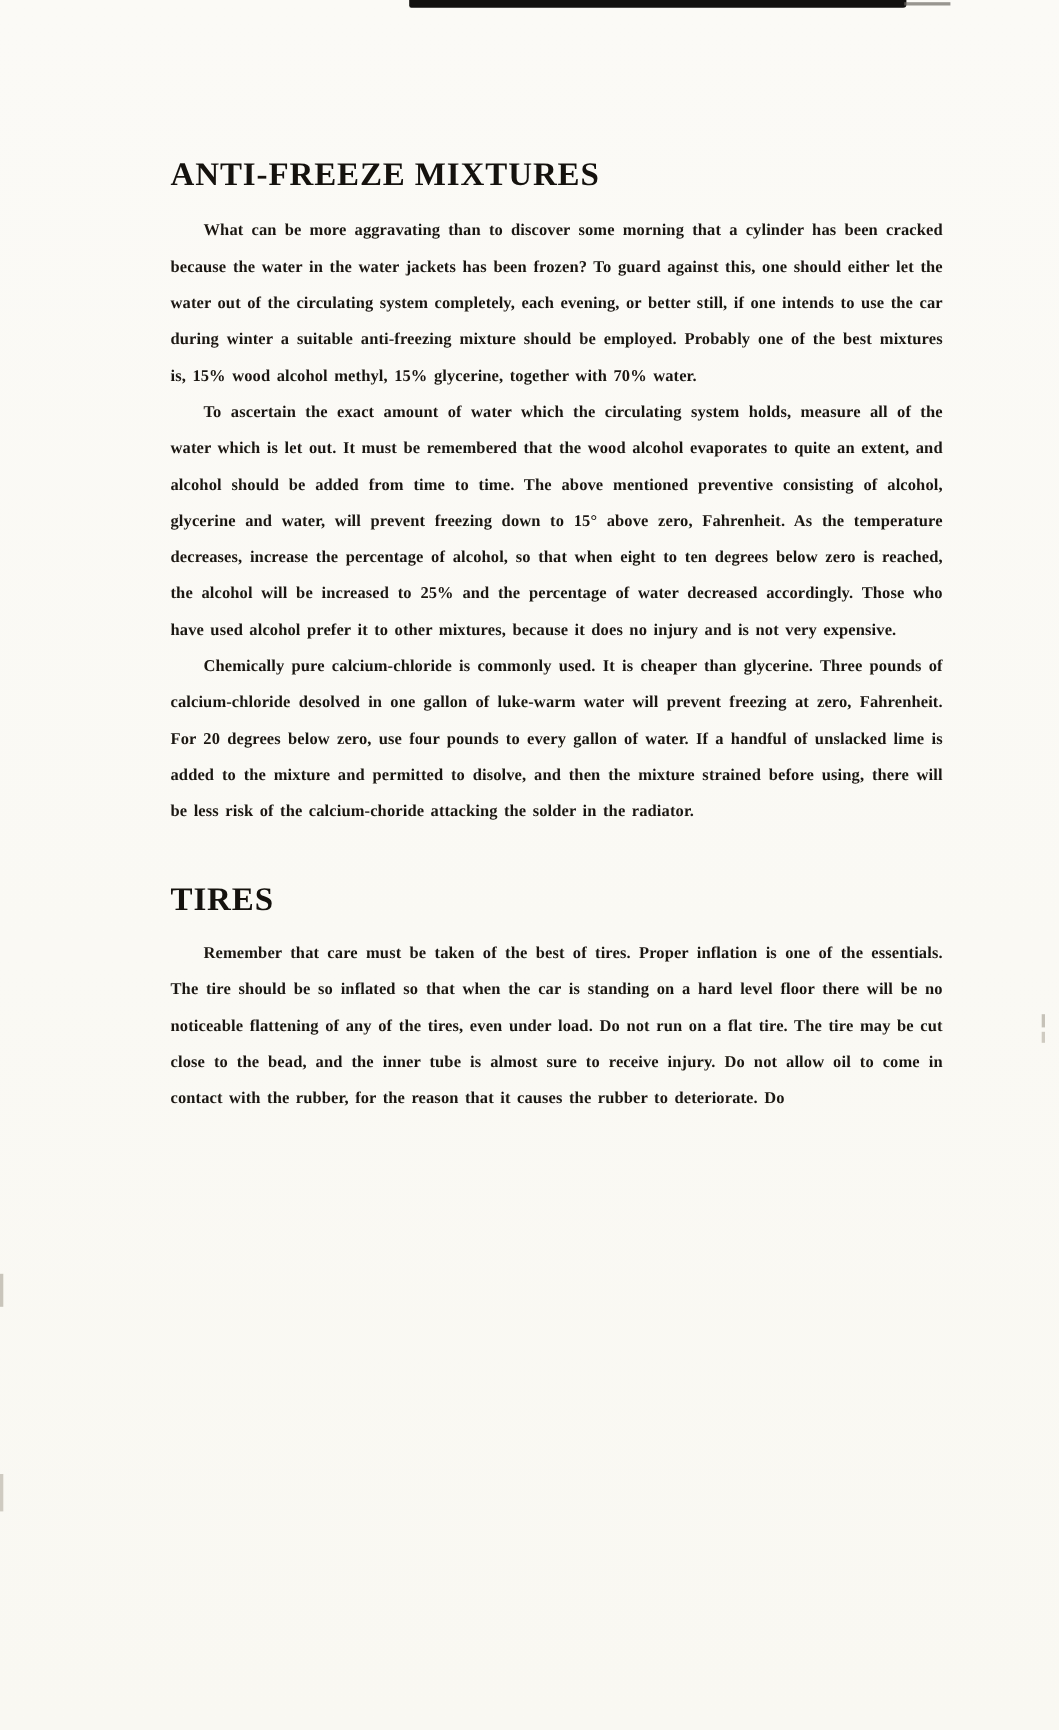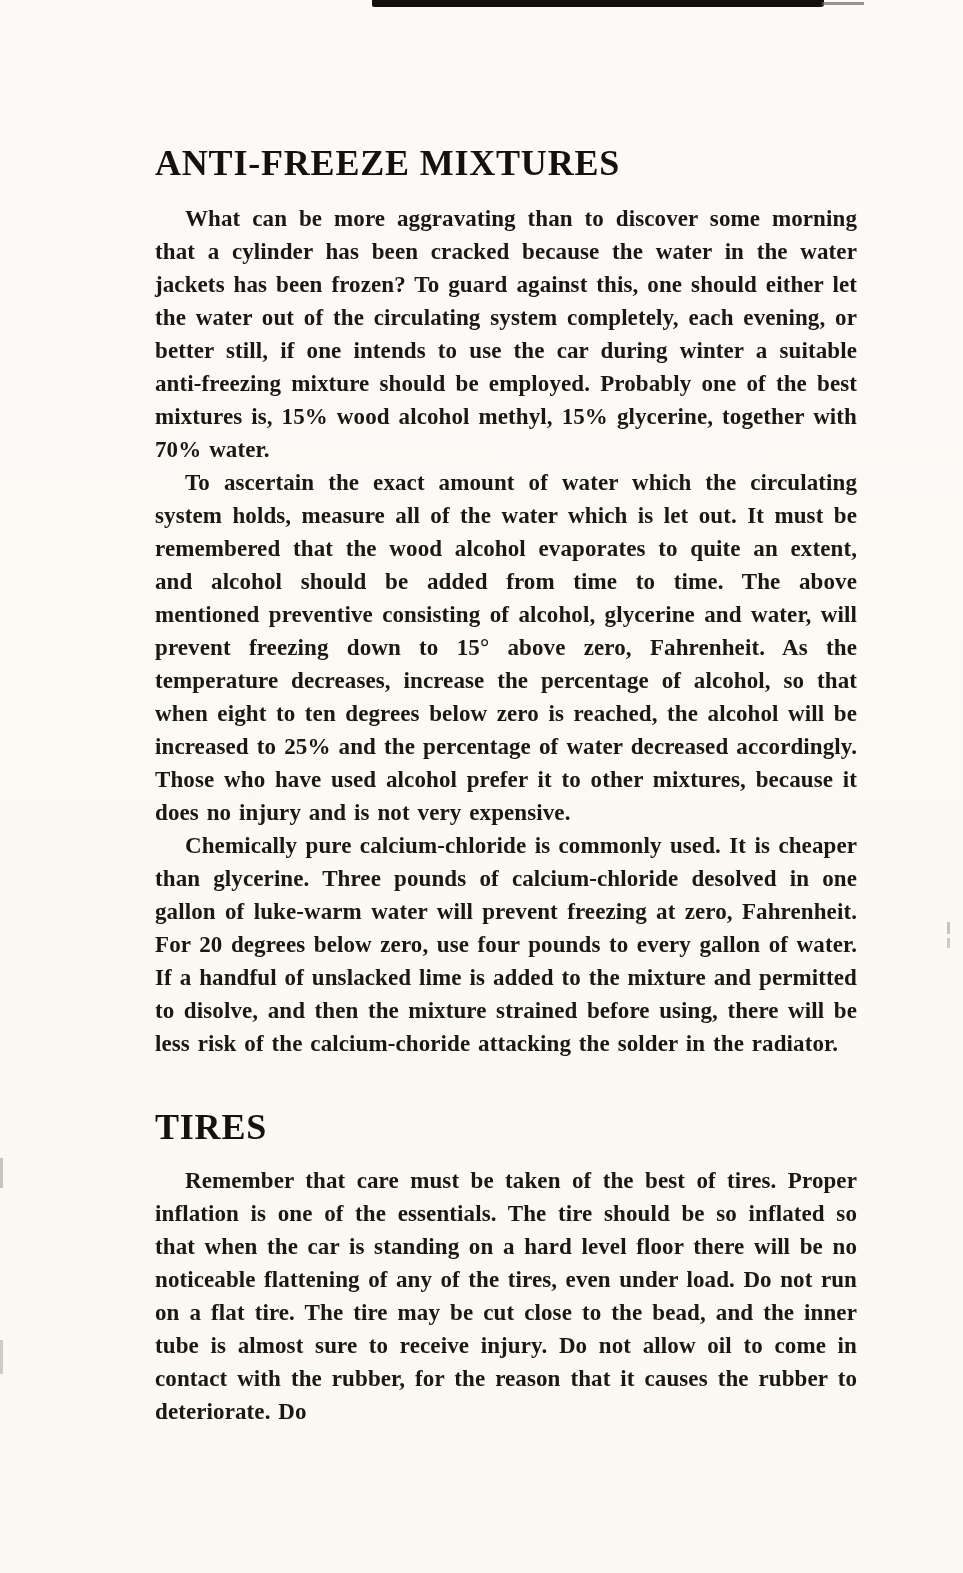--- a/index.html
+++ b/index.html
@@ -41,32 +41,32 @@
 
   
   .content {
     position: absolute;
     left: 155px;
     top: 142px;
     width: 702px;
     color: #1b1712;
   }
   .section-heading {
-    font-size: 36px;
+    font-size: 30px;
     font-weight: bold;
     letter-spacing: 0.8px;
     margin: 0 0 18px 0;
     color: #15120e;
   }
   .section-tires-heading {
     margin: 46px 0 16px 0;
   }
   .body-paragraph {
     margin: 0;
-    font-size: 23px;
+    font-size: 15px;
     font-weight: 600;
     line-height: 33px;
     text-align: justify;
     text-indent: 30px;
     word-spacing: 2px;
     letter-spacing: 0.1px;
   }
 </style>
 </head>
 <body>

